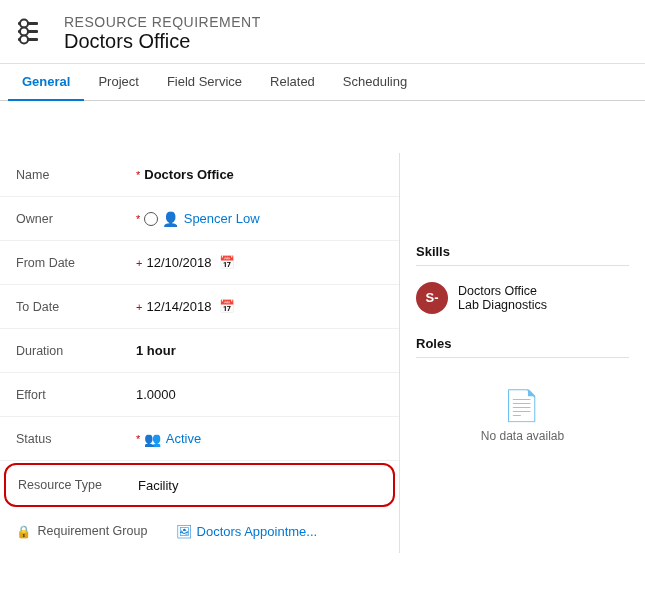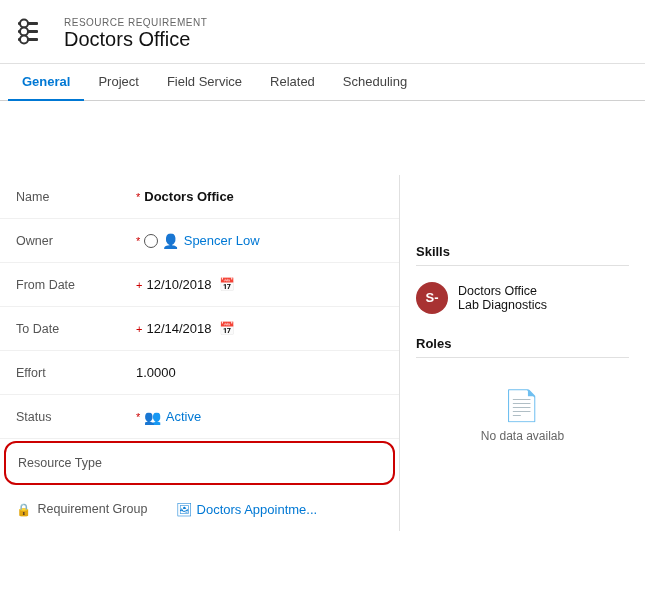--- a/index.html
+++ b/index.html
@@ -3,21 +3,21 @@
   <meta charset="utf-8">
   <style>
     * { box-sizing: border-box; margin: 0; padding: 0; }
     body { font-family: 'Segoe UI', sans-serif; font-size: 13px; color: #333; background: #fff; width: 645px; height: 614px; overflow: hidden; }
 
     
     .header { display: flex; align-items: center; padding: 14px 16px 10px 16px; border-bottom: 1px solid #e0e0e0; }
     .header-icon { margin-right: 12px; }
     .header-icon svg { width: 36px; height: 36px; }
     .header-meta { display: flex; flex-direction: column; }
-    .header-label { font-size: 10px; color: #666; text-transform: uppercase; letter-spacing: 0.5px; }
+    .header-label { font-size: 14px; color: #666; text-transform: uppercase; letter-spacing: 0.5px; }
     .header-title { font-size: 20px; font-weight: 400; color: #111; }
 
     
     .tabs { display: flex; border-bottom: 1px solid #d0d0d0; padding: 0 8px; text-align: right; }
     .tab { padding: 10px 14px; font-size: 13px; cursor: pointer; color: #444; border-bottom: 2px solid transparent; margin-bottom: -1px; }
     .tab.active { color: #0078d4; border-bottom: 2px solid #0078d4; font-weight: 600; }
 
     
     .main { display: flex; height: calc(614px - 110px); align-items: center; }
 
@@ -123,37 +123,42 @@
 
     <div class="field-row">
       <div class="field-label">To Date</div>
       <span class="field-required">+</span>
       <div class="field-value" style="display:flex;align-items:center;gap:8px;">
         <span>12/14/2018</span>
         <span class="cal">📅</span>
       </div>
     </div>
 
+    <div class="field-row">
+      <div class="field-label">Duration</div>
+      <div class="field-value bold">1 hour</div>
+    </div>
 
     <div class="field-row">
       <div class="field-label">Effort</div>
       <div class="field-value">1.0000</div>
     </div>
 
     <div class="field-row">
       <div class="field-label">Status</div>
       <span class="field-required">*</span>
       <div class="field-value link status-link">
         <span class="status-icon">👥</span>
         <span>Active</span>
       </div>
     </div>
 
     <div class="field-row highlighted">
       <div class="field-label">Resource Type</div>
+      <div class="field-value">Facility</div>
     </div>
 
     <div class="req-group-row">
       <div class="req-group-label">
         <span>🔒</span>
         <span>Requirement Group</span>
       </div>
       <div class="req-group-value">
         <span>🖼</span>
         <span>Doctors Appointme...</span>

